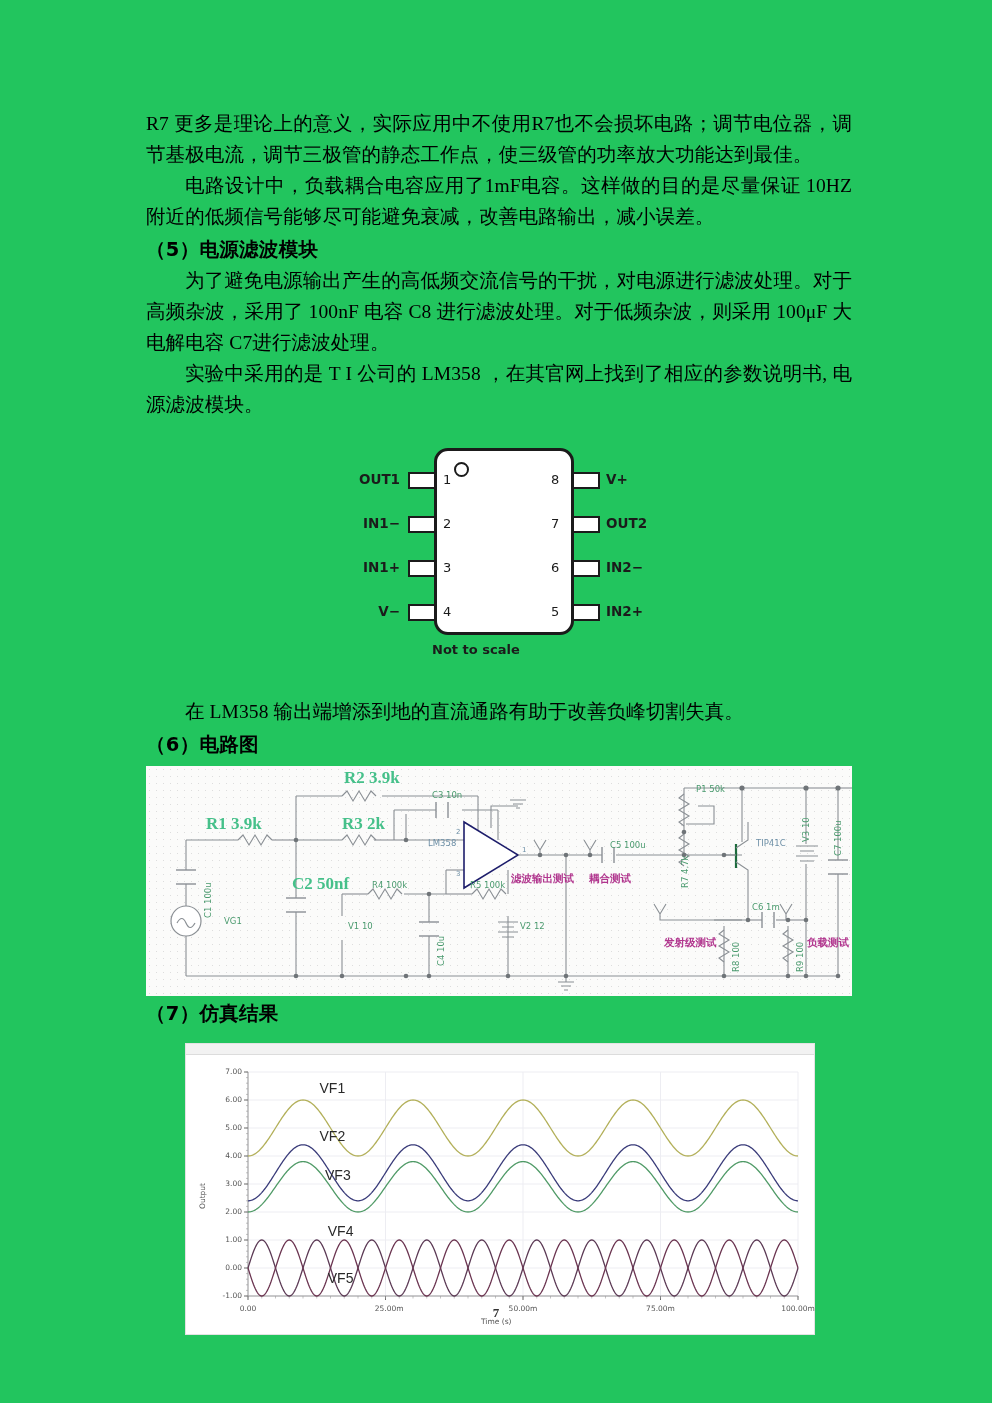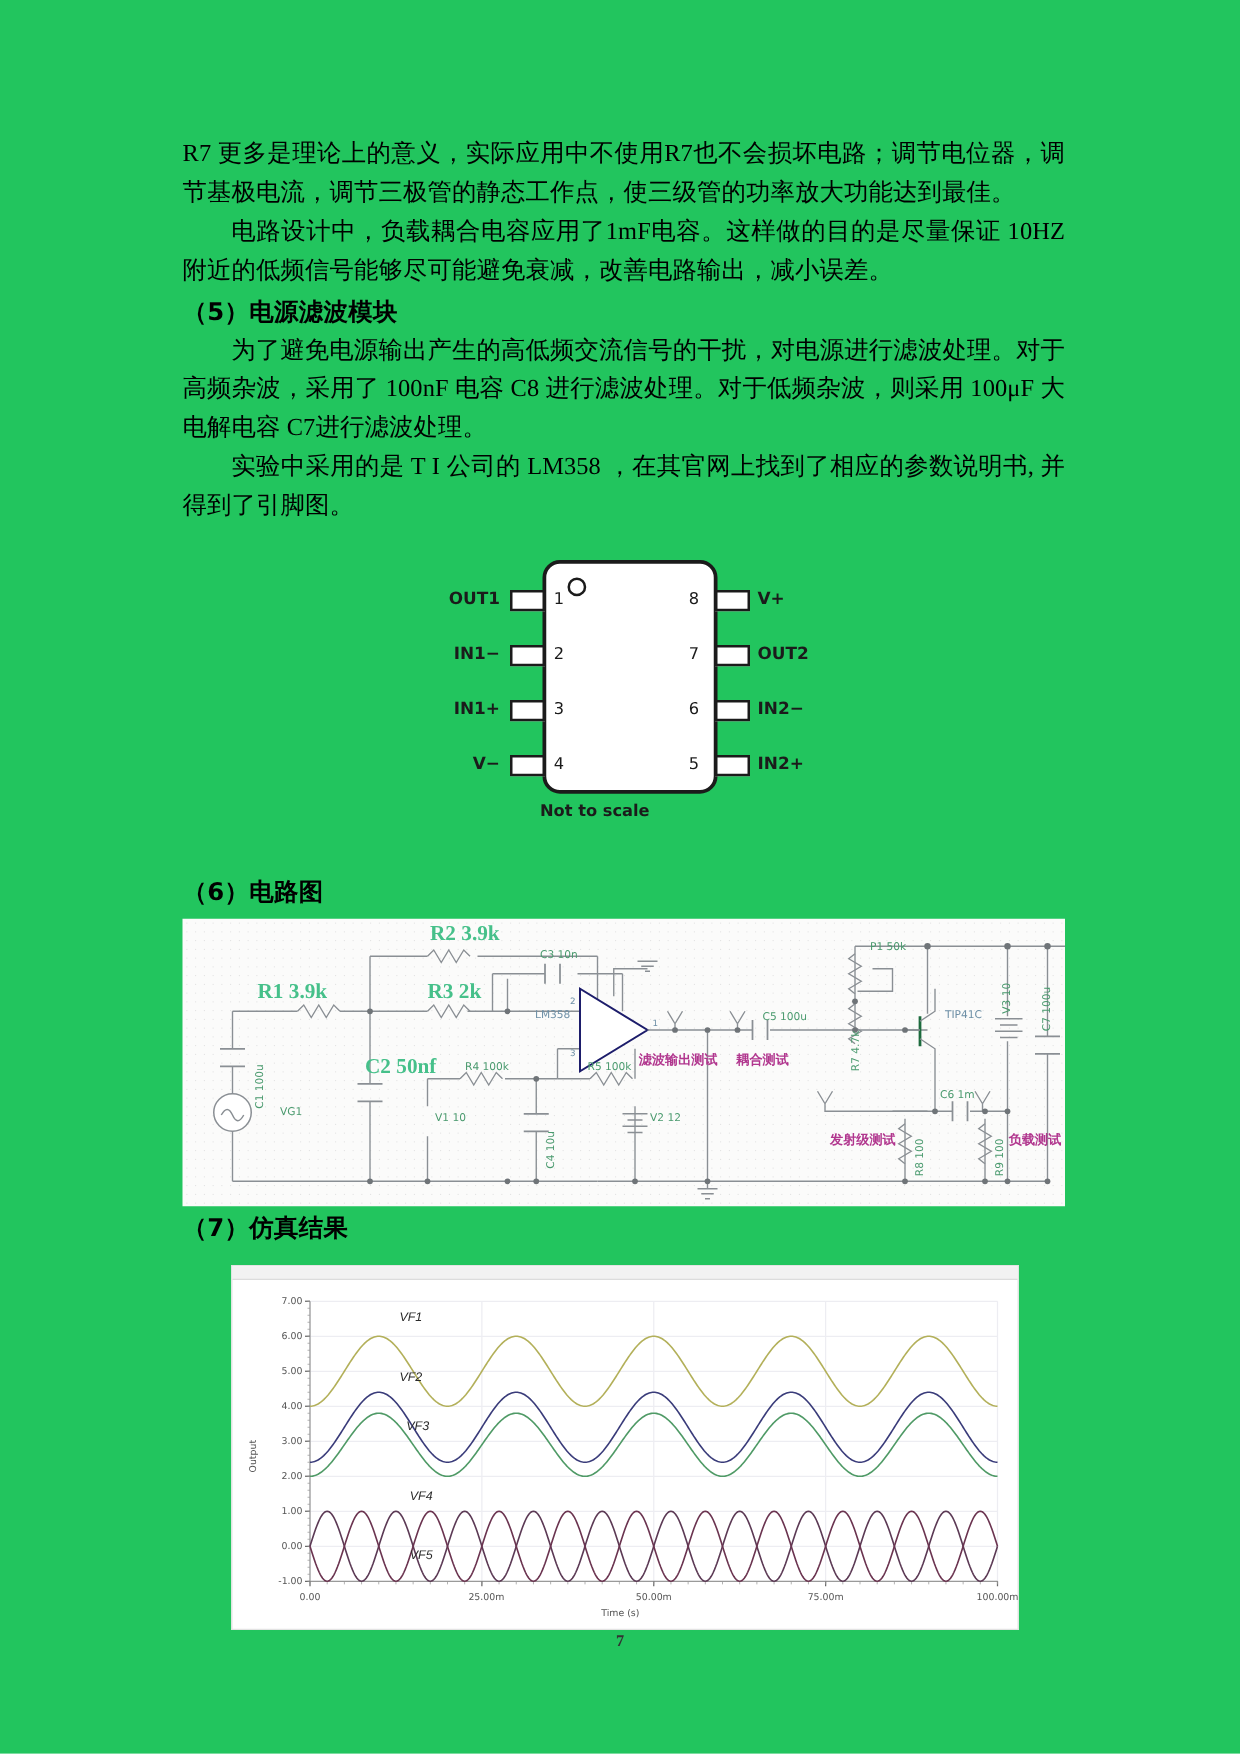--- a/index.html
+++ b/index.html
@@ -188,23 +188,22 @@
     font-size: 7.5px;
     color: #555;
   }
   .axlabel.ylab {
     transform: rotate(-90deg);
     transform-origin: 0 0;
   }
   .sig-label {
     position: absolute;
     font-family: "Liberation Sans", "DejaVu Sans", sans-serif;
-    font-size: 10px;
+    font-size: 14px;
     color: #2a2a2a;
-    font-style: italic;
   }
 
   .pagenum {
     position: absolute;
     left: 0; right: 0;
     top: 1305px;
     text-align: center;
     font-size: 13px;
     font-family: "Liberation Serif", serif;
     font-weight: bold;
@@ -215,21 +214,21 @@
 <body>
 
 <div class="page">
   <div class="body-col">
 
     <p class="para">R7 更多是理论上的意义，实际应用中不使用R7也不会损坏电路；调节电位器，调节基极电流，调节三极管的静态工作点，使三级管的功率放大功能达到最佳。</p>
     <p class="para indent">电路设计中，负载耦合电容应用了1mF电容。这样做的目的是尽量保证 10HZ附近的低频信号能够尽可能避免衰减，改善电路输出，减小误差。</p>
 
     <h3 class="heading">（5）电源滤波模块</h3>
     <p class="para indent">为了避免电源输出产生的高低频交流信号的干扰，对电源进行滤波处理。对于高频杂波，采用了 100nF 电容 C8 进行滤波处理。对于低频杂波，则采用 100μF 大电解电容 C7进行滤波处理。</p>
-    <p class="para indent">实验中采用的是 T I 公司的 LM358 ，在其官网上找到了相应的参数说明书, 并得到了引脚图。</p>
+    <p class="para indent">实验中采用的是 T I 公司的 LM358 ，在其官网上找到了相应的参数说明书, 电源滤波模块。</p>
 
     <div class="pinout-wrap">
       <div class="pinout">
 
         <div class="chip-body"></div>
         <div class="chip-dot"></div>
 
         <div class="pin-pad left" style="top:26px"></div>
         <div class="pin-pad left" style="top:70px"></div>
         <div class="pin-pad left" style="top:114px"></div>
@@ -257,20 +256,21 @@
 
         <div class="pin-lab right" style="top:25px">V+</div>
         <div class="pin-lab right" style="top:69px">OUT2</div>
         <div class="pin-lab right" style="top:113px">IN2−</div>
         <div class="pin-lab right" style="top:157px">IN2+</div>
 
         <div class="nts">Not to scale</div>
       </div>
     </div>
 
+    <p class="para indent">在 LM358 输出端增添到地的直流通路有助于改善负峰切割失真。</p>
     <h3 class="heading">（6）电路图</h3>
 
     <div class="schem-wrap">
       <svg class="schem-svg" width="706" height="230">
         <g stroke="#8a8f94" stroke-width="1.1" fill="none">
 
           <path d="M150 30 L150 74"></path>
           <path d="M150 30 L196 30"></path>
           <path d="M236 30 L332 30"></path>
           <path d="M332 30 L332 74"></path>

